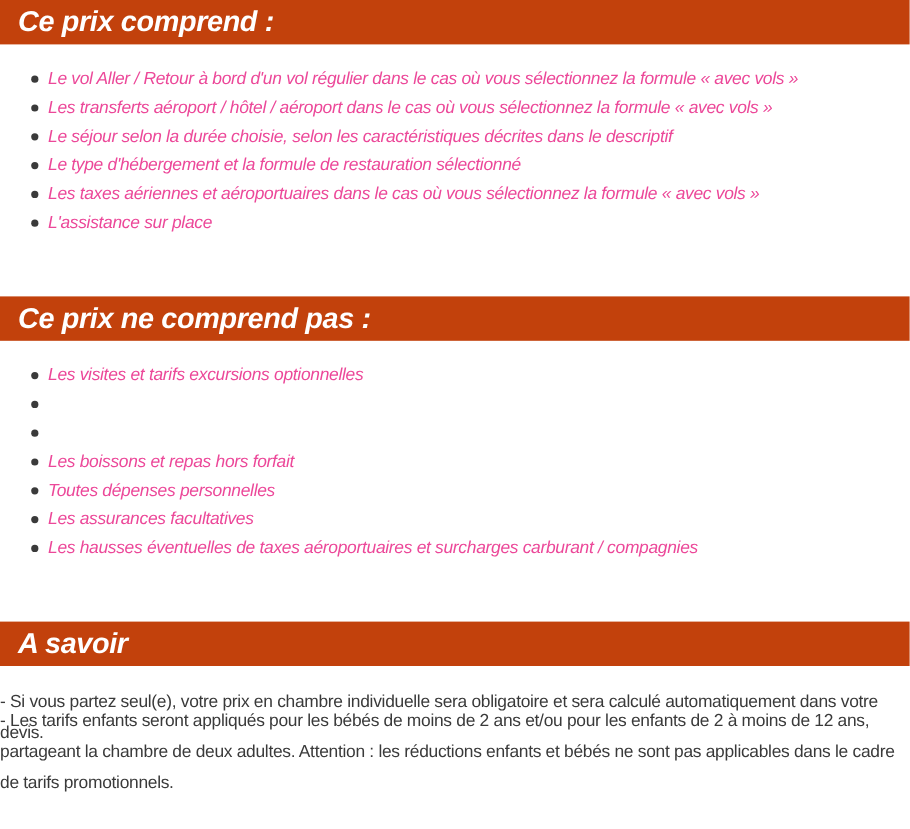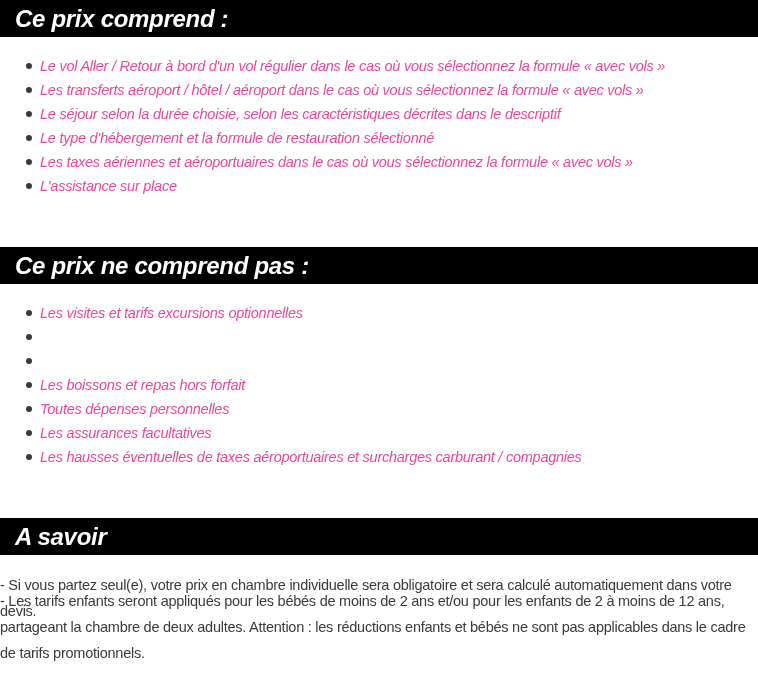--- a/index.html
+++ b/index.html
@@ -13,21 +13,21 @@
       overflow: hidden;
       font-family: "Liberation Sans", "DejaVu Sans", sans-serif;
       color: #3a3a3a;
       position: relative;
     }
     .section-header {
       position: absolute;
       left: 0;
       width: 758px;
       height: 37px;
-      background: #000000;
+      background: #c2410c;
       color: #ffffff;
       font-style: italic;
       font-weight: bold;
       font-size: 24px;
       line-height: 37px;
       padding-left: 15px;
       box-sizing: border-box;
       letter-spacing: -0.3px;
     }
     .list {

